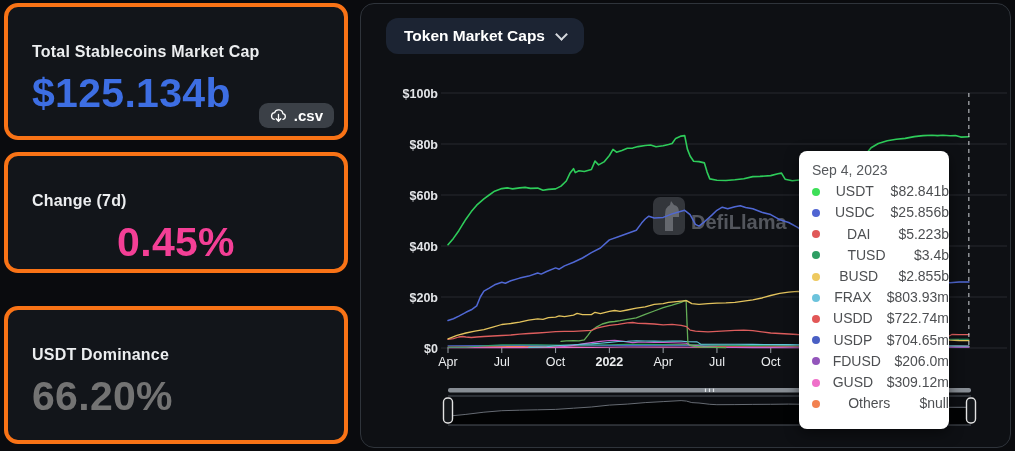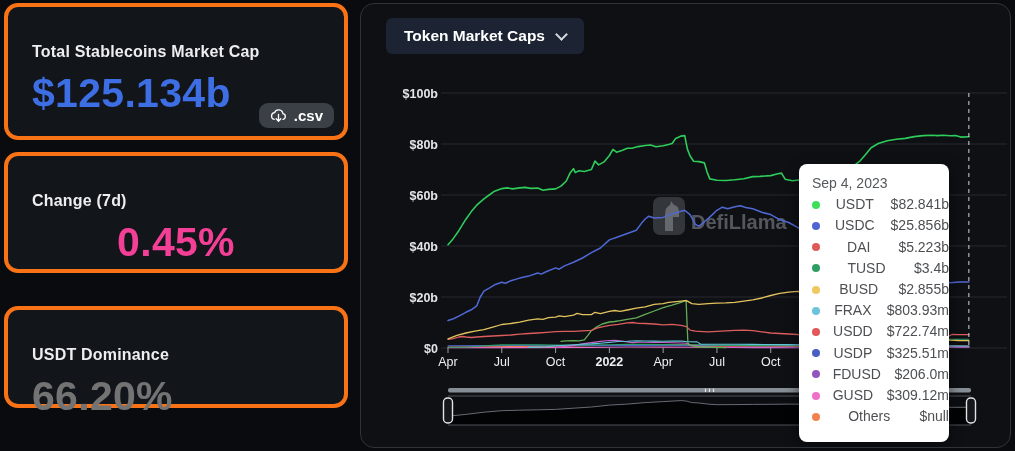--- a/index.html
+++ b/index.html
@@ -5,40 +5,40 @@
   html,body{margin:0;padding:0;background:#0a0b0e;font-family:"Liberation Sans",sans-serif;}
   #app{position:relative;width:1015px;height:451px;background:#0a0b0e;overflow:hidden;}
 
   
   .card{position:absolute;left:4px;width:344px;background:#12151a;border:4px solid #f97316;
         border-radius:14px;box-sizing:border-box;padding:36px 24px 0 24px;}
   .card-title{font-size:16px;font-weight:bold;color:#eceef0;letter-spacing:.2px;}
   .card-value{margin-top:9px;font-size:41px;font-weight:bold;letter-spacing:.3px;}
   #card-1{top:3px;height:137px;}
   #card-2{top:152px;height:121px;}
-  #card-3{top:306px;height:102px;}
+  #card-3{top:306px;height:138px;}
   .csv-btn{position:absolute;right:10px;bottom:8px;display:flex;align-items:center;gap:7px;
            background:#3b4047;color:#fff;border:none;border-radius:9px;height:25px;
            padding:0 11px;font-size:15px;font-weight:bold;font-family:inherit;cursor:pointer;}
   .csv-btn svg{display:block;}
 
   
   .panel{position:absolute;left:360px;top:3px;width:651px;height:445px;background:#0e1014;
          border:1px solid #2f343b;border-radius:14px;box-sizing:border-box;overflow:hidden;}
   .pill{position:absolute;left:25px;top:14px;height:36px;display:flex;align-items:center;gap:12px;
-        background:#1c2433;border:none;border-radius:6px;padding:0 18px;color:#fff;
+        background:#1c2433;border:none;border-radius:12px;padding:0 18px;color:#fff;
         font-size:15.5px;font-weight:bold;font-family:inherit;cursor:pointer;}
   .chev{width:7px;height:7px;border-right:2px solid #d5d8dd;border-bottom:2px solid #d5d8dd;
         transform:rotate(45deg);margin-top:-4px;}
   #chart{position:absolute;left:0;top:0;}
 
   
   .tooltip{position:absolute;left:438px;top:147px;width:150px;height:278px;box-sizing:border-box;
            background:#ffffff;border-radius:8px;box-shadow:0 4px 14px rgba(0,0,0,.5);
-           padding:9px 0 0 13px;font-size:14px;color:#4d4f52;line-height:21.2px;z-index:5;margin-top:13px;}
+           padding:9px 0 0 13px;font-size:14px;color:#4d4f52;line-height:21.2px;z-index:5;}
   .tt-date{color:#55585c;}
   .tt-row{display:flex;align-items:center;white-space:nowrap;justify-content:space-between;}
   .tt-dot{width:8px;height:8px;border-radius:50%;margin-right:7px;flex:0 0 auto;}
   .tt-name{margin-right:8px;}
 </style>
 </head>
 <body>
 
 <div id="app">
 
@@ -179,21 +179,21 @@
             <span>$803.93m</span>
           </div>
           <div class="tt-row">
             <span class="tt-dot" style="background: rgb(226, 87, 87);"></span>
             <span class="tt-name">USDD</span>
             <span>$722.74m</span>
           </div>
           <div class="tt-row">
             <span class="tt-dot" style="background: rgb(74, 95, 196);"></span>
             <span class="tt-name">USDP</span>
-            <span>$325.51m</span>
+            <span>$704.65m</span>
           </div>
           <div class="tt-row">
             <span class="tt-dot" style="background: rgb(147, 85, 187);"></span>
             <span class="tt-name">FDUSD</span>
             <span>$206.0m</span>
           </div>
           <div class="tt-row">
             <span class="tt-dot" style="background: rgb(239, 111, 201);"></span>
             <span class="tt-name">GUSD</span>
             <span>$309.12m</span>

